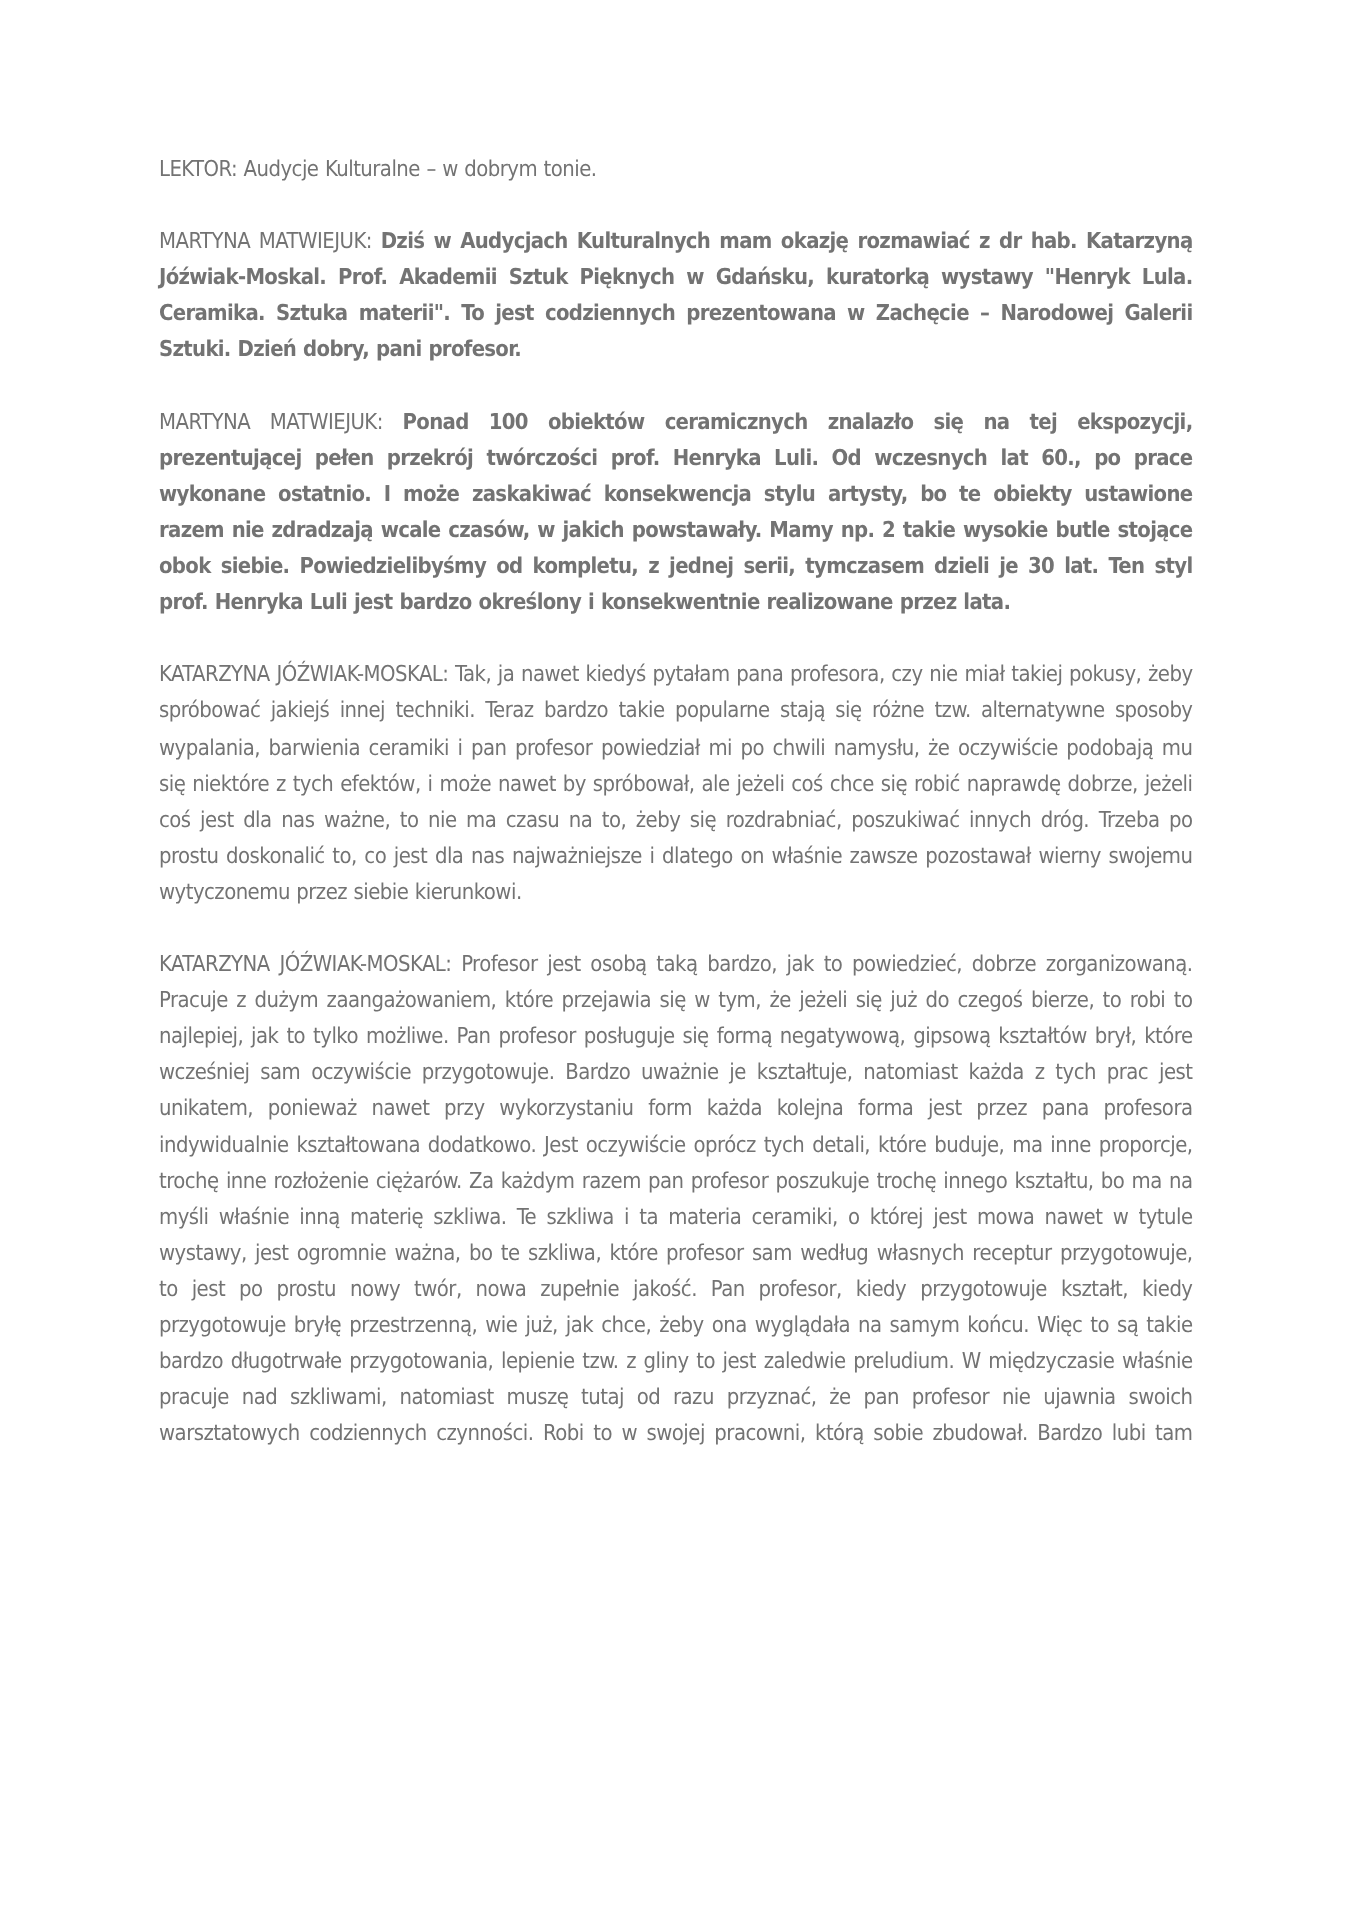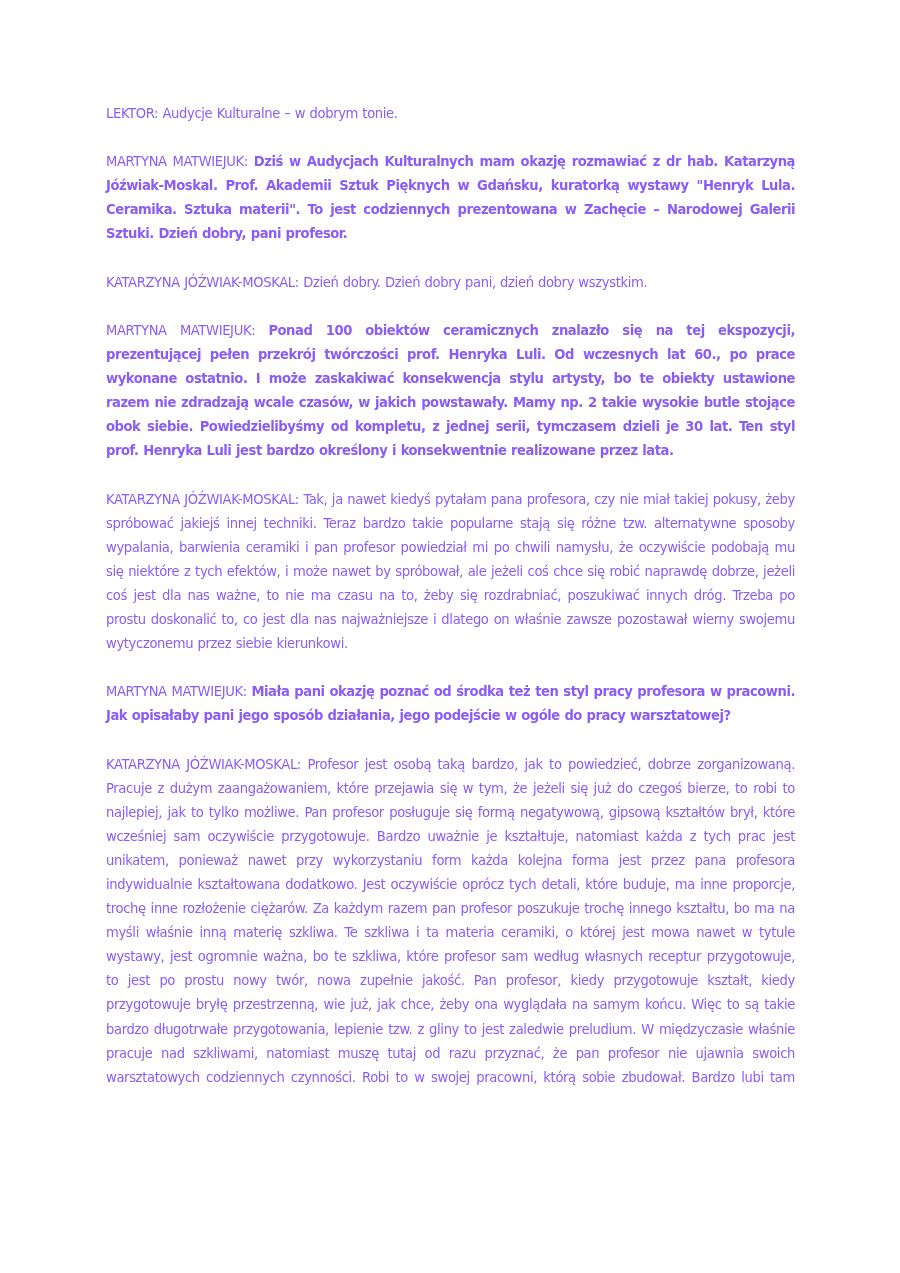--- a/index.html
+++ b/index.html
@@ -14,21 +14,21 @@
     position: relative;
   }
   .page {
     position: absolute;
     left: 106px;
     top: 101px;
     width: 689px;
     font-family: "DejaVu Sans Condensed", "Liberation Sans Narrow", "Liberation Sans", sans-serif;
     font-size: 14.6px;
     line-height: 24.1px;
-    color: #8b5cf6;
+    color: #737373;
     font-stretch: condensed;
   }
   .para {
     margin: 0 0 24.1px 0;
     text-align: justify;
     letter-spacing: -0.35px;
     word-spacing: 0.5px;
   }
   .para.last {
     text-align: justify;
@@ -49,37 +49,29 @@
   <p class="para">
     <span class="speaker">LEKTOR:</span>
     <span>Audycje Kulturalne – w dobrym tonie.</span>
   </p>
 
   <p class="para">
     <span class="speaker">MARTYNA MATWIEJUK:</span>
     <span class="bold">Dziś w Audycjach Kulturalnych mam okazję rozmawiać z dr hab. Katarzyną Jóźwiak-Moskal. Prof. Akademii Sztuk Pięknych w Gdańsku, kuratorką wystawy "Henryk Lula. Ceramika. Sztuka materii". To jest codziennych prezentowana w Zachęcie – Narodowej Galerii Sztuki. Dzień dobry, pani profesor.</span>
   </p>
 
-  <p class="para">
-    <span class="speaker">KATARZYNA JÓŹWIAK-MOSKAL:</span>
-    <span>Dzień dobry. Dzień dobry pani, dzień dobry wszystkim.</span>
-  </p>
 
   <p class="para">
     <span class="speaker">MARTYNA MATWIEJUK:</span>
     <span class="bold">Ponad 100 obiektów ceramicznych znalazło się na tej ekspozycji, prezentującej pełen przekrój twórczości prof. Henryka Luli. Od wczesnych lat 60., po prace wykonane ostatnio. I może zaskakiwać konsekwencja stylu artysty, bo te obiekty ustawione razem nie zdradzają wcale czasów, w jakich powstawały. Mamy np. 2 takie wysokie butle stojące obok siebie. Powiedzielibyśmy od kompletu, z jednej serii, tymczasem dzieli je 30 lat. Ten styl prof. Henryka Luli jest bardzo określony i konsekwentnie realizowane przez lata.</span>
   </p>
 
   <p class="para">
     <span class="speaker">KATARZYNA JÓŹWIAK-MOSKAL:</span>
     <span>Tak, ja nawet kiedyś pytałam pana profesora, czy nie miał takiej pokusy, żeby spróbować jakiejś innej techniki. Teraz bardzo takie popularne stają się różne tzw. alternatywne sposoby wypalania, barwienia ceramiki i pan profesor powiedział mi po chwili namysłu, że oczywiście podobają mu się niektóre z tych efektów, i może nawet by spróbował, ale jeżeli coś chce się robić naprawdę dobrze, jeżeli coś jest dla nas ważne, to nie ma czasu na to, żeby się rozdrabniać, poszukiwać innych dróg. Trzeba po prostu doskonalić to, co jest dla nas najważniejsze i dlatego on właśnie zawsze pozostawał wierny swojemu wytyczonemu przez siebie kierunkowi.</span>
   </p>
 
-  <p class="para">
-    <span class="speaker">MARTYNA MATWIEJUK:</span>
-    <span class="bold">Miała pani okazję poznać od środka też ten styl pracy profesora w pracowni. Jak opisałaby pani jego sposób działania, jego podejście w ogóle do pracy warsztatowej?</span>
-  </p>
 
   <p class="para last">
     <span class="speaker">KATARZYNA JÓŹWIAK-MOSKAL:</span>
     <span>Profesor jest osobą taką bardzo, jak to powiedzieć, dobrze zorganizowaną. Pracuje z dużym zaangażowaniem, które przejawia się w tym, że jeżeli się już do czegoś bierze, to robi to najlepiej, jak to tylko możliwe. Pan profesor posługuje się formą negatywową, gipsową kształtów brył, które wcześniej sam oczywiście przygotowuje. Bardzo uważnie je kształtuje, natomiast każda z tych prac jest unikatem, ponieważ nawet przy wykorzystaniu form każda kolejna forma jest przez pana profesora indywidualnie kształtowana dodatkowo. Jest oczywiście oprócz tych detali, które buduje, ma inne proporcje, trochę inne rozłożenie ciężarów. Za każdym razem pan profesor poszukuje trochę innego kształtu, bo ma na myśli właśnie inną materię szkliwa. Te szkliwa i ta materia ceramiki, o której jest mowa nawet w tytule wystawy, jest ogromnie ważna, bo te szkliwa, które profesor sam według własnych receptur przygotowuje, to jest po prostu nowy twór, nowa zupełnie jakość. Pan profesor, kiedy przygotowuje kształt, kiedy przygotowuje bryłę przestrzenną, wie już, jak chce, żeby ona wyglądała na samym końcu. Więc to są takie bardzo długotrwałe przygotowania, lepienie tzw. z gliny to jest zaledwie preludium. W międzyczasie właśnie pracuje nad szkliwami, natomiast muszę tutaj od razu przyznać, że pan profesor nie ujawnia swoich warsztatowych codziennych czynności. Robi to w swojej pracowni, którą sobie zbudował. Bardzo lubi tam</span>
   </p>
 </div>
 
 </body></html>

